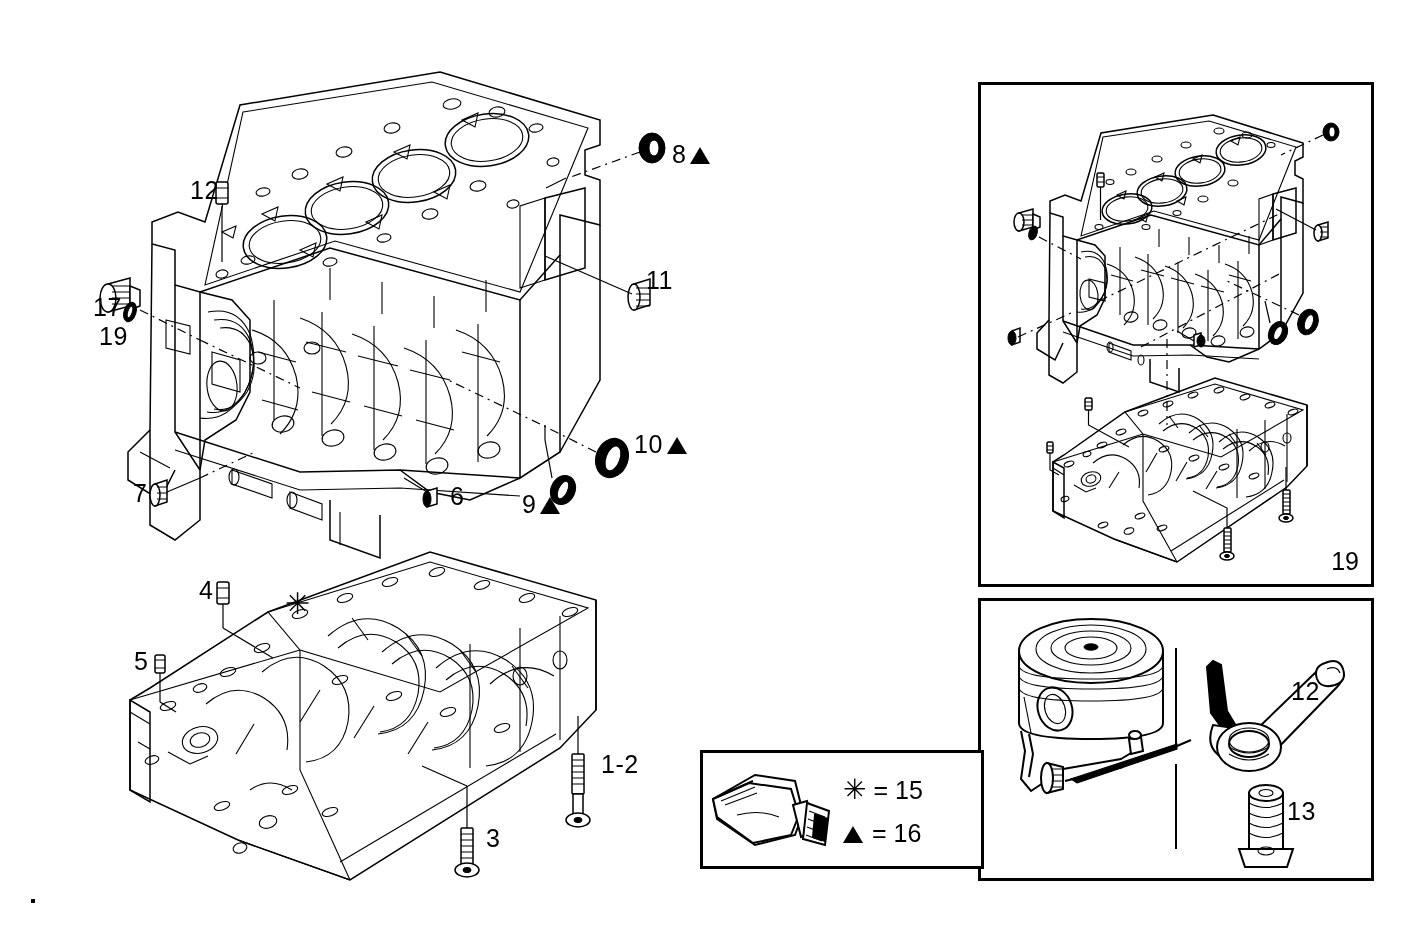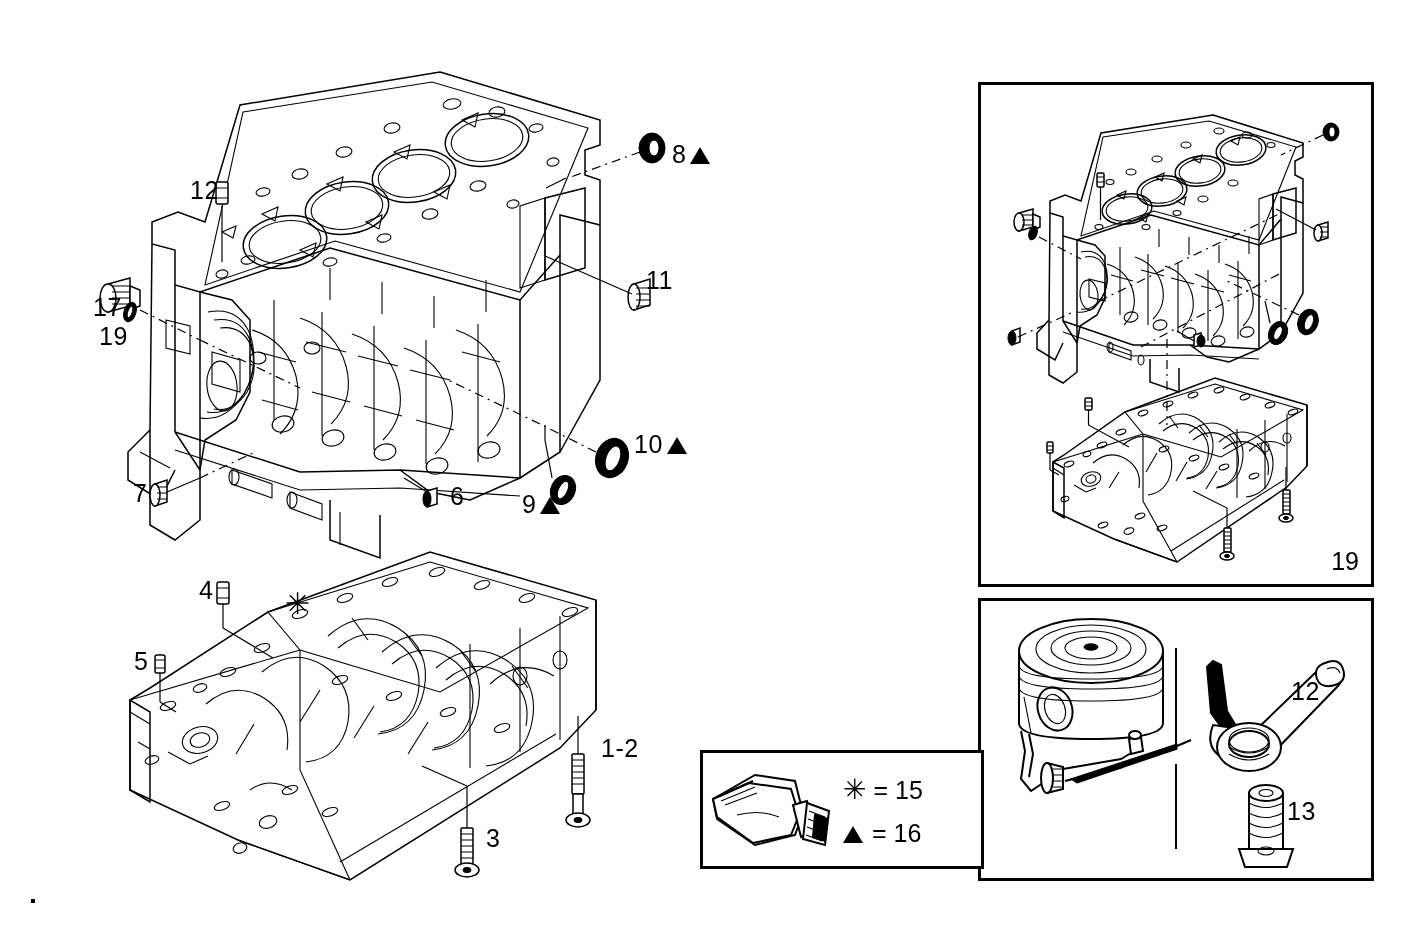--- a/index.html
+++ b/index.html
@@ -406,21 +406,21 @@
   </div>
 
   <div class="callout" style="left:199px;top:578px;">
     <span>4</span>
   </div>
 
   <div class="callout" style="left:134px;top:649px;">
     <span>5</span>
   </div>
 
-  <div class="callout" style="left:601px;top:736px;">
+  <div class="callout" style="left:601px;top:752px;">
     <span>1-2</span>
   </div>
 
   <div class="callout" style="left:486px;top:826px;">
     <span>3</span>
   </div>
 
   <div class="callout" style="left:285px;top:589px;font-size:30px;">
     <span>✳</span>
   </div>

